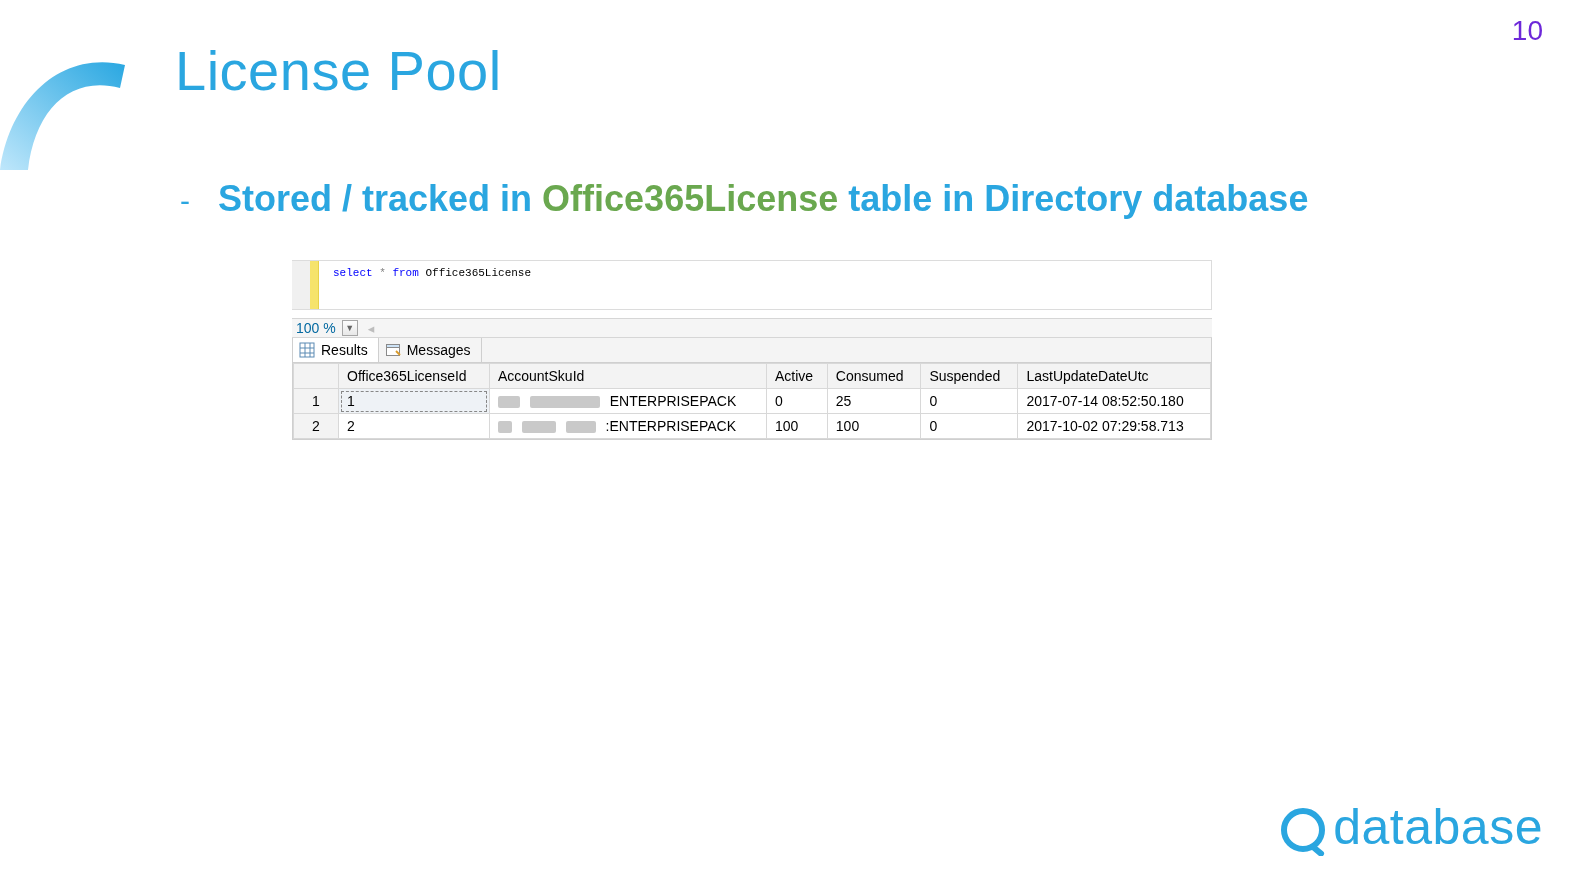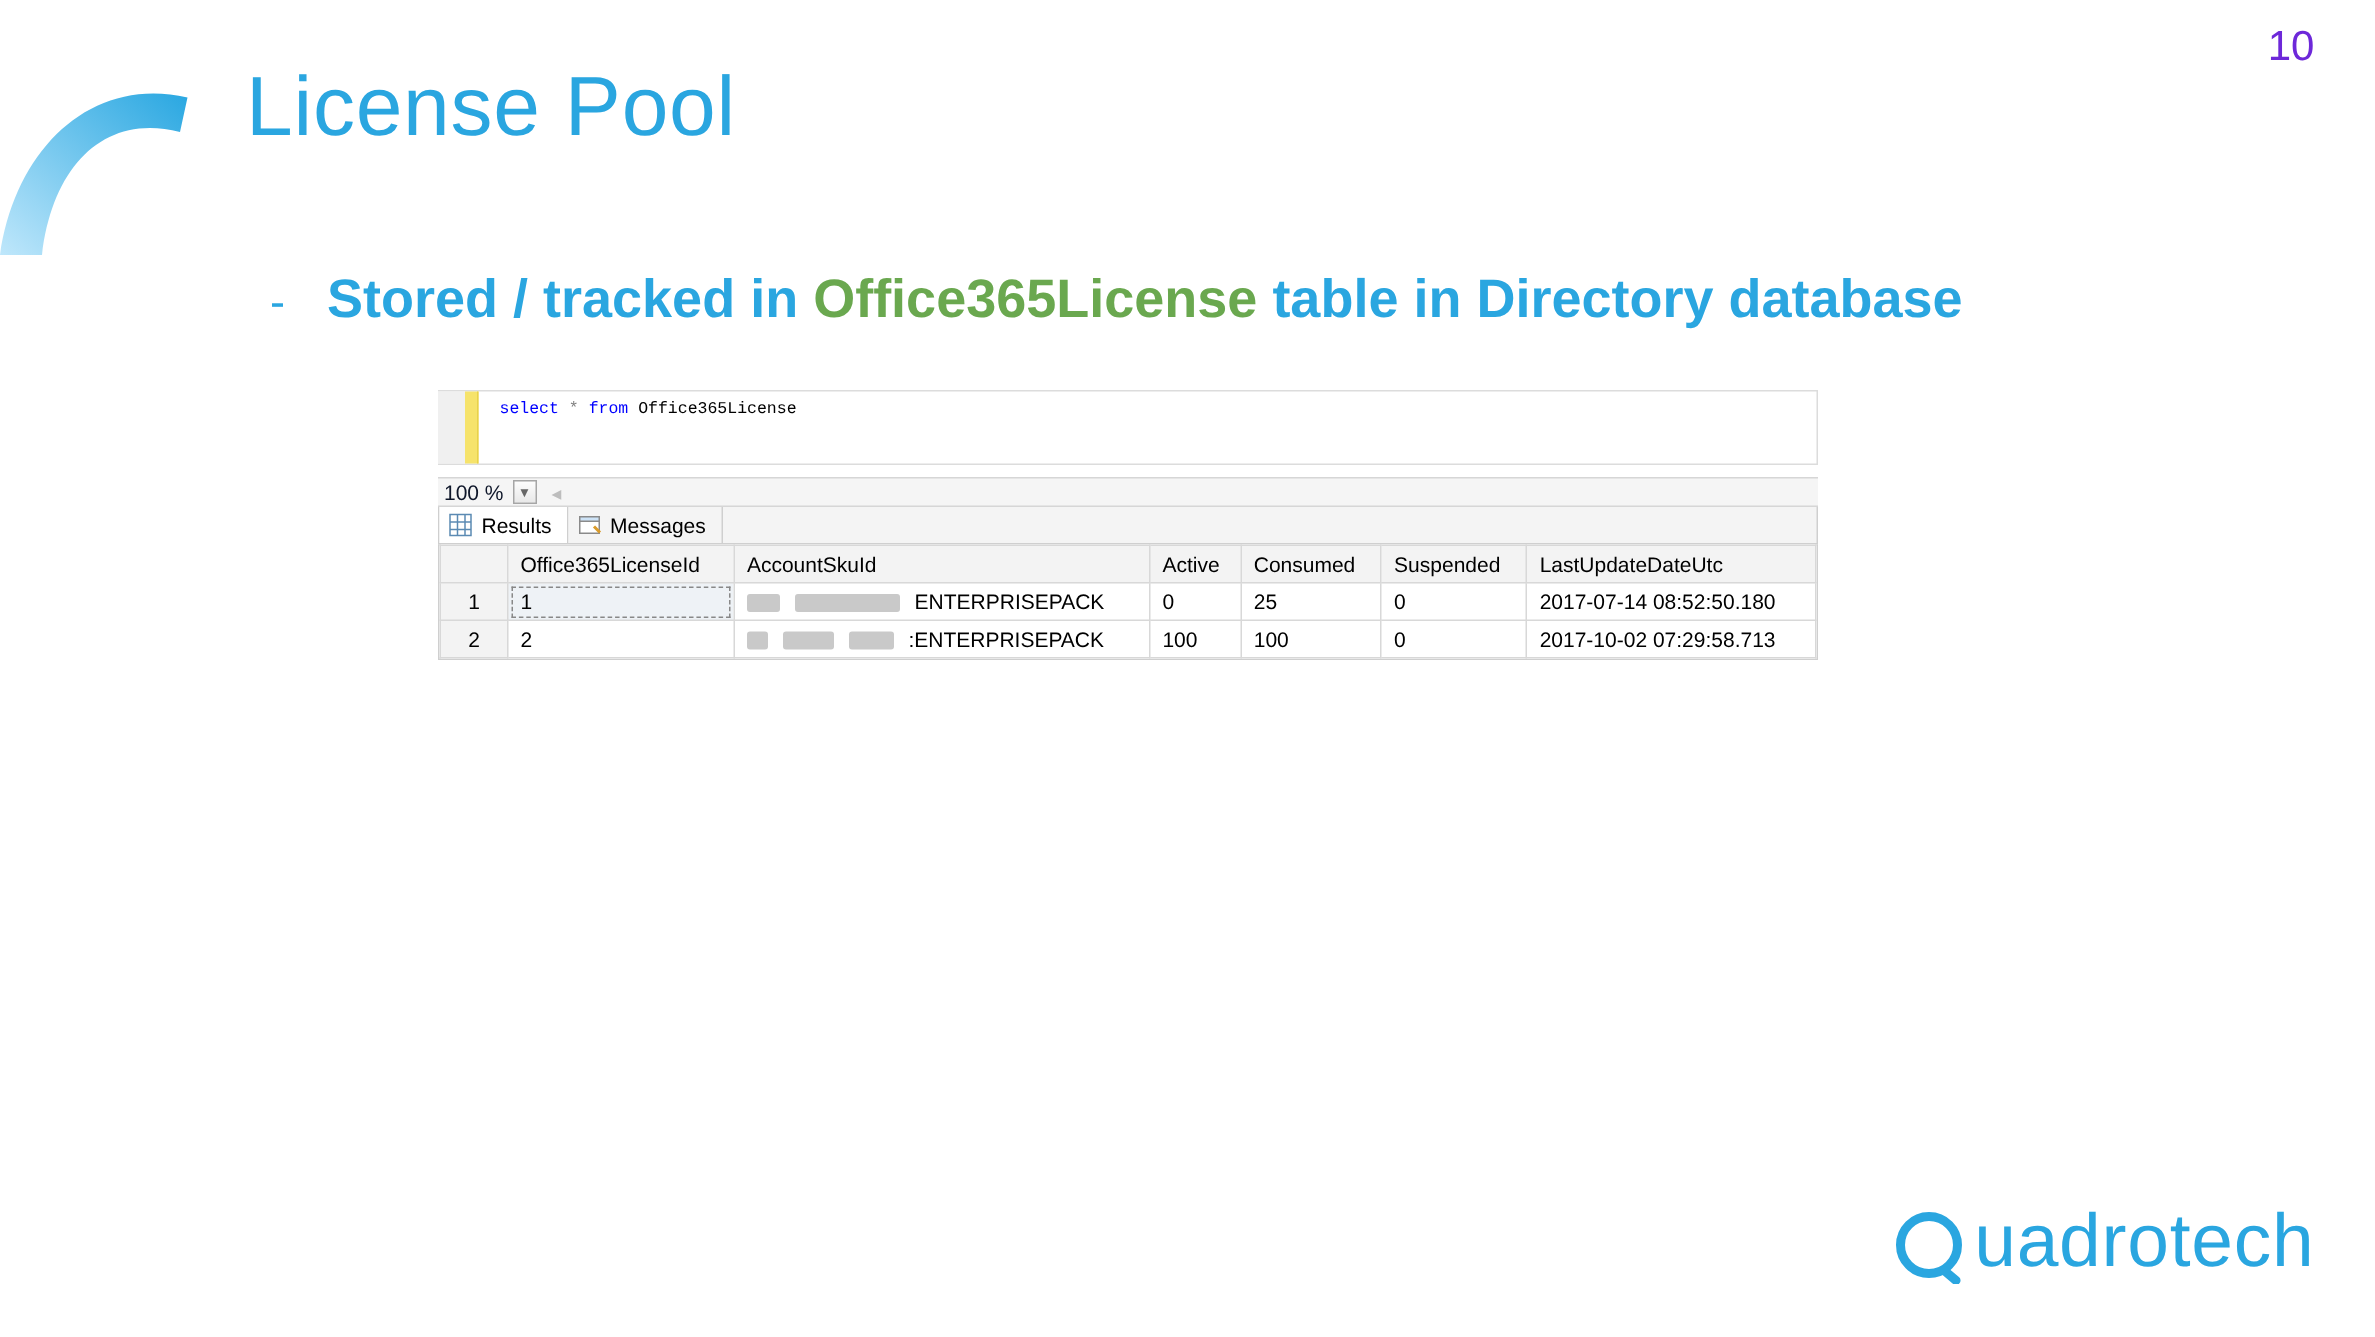--- a/index.html
+++ b/index.html
@@ -36,21 +36,21 @@
     top: 50px;
     left: 128px;
     width: 0;
     height: 0;
     display: inline-block;
   }
 
   .title {
     position: absolute;
     top: 38px;
-    left: 164px;
+    left: 175px;
     color: #2aa6e0;
     font-size: 56px;
     font-weight: 400;
     letter-spacing: 0.5px;
   }
 
   .bullet-row {
     position: absolute;
     top: 178px;
     left: 180px;
@@ -118,21 +118,21 @@
     gap: 4px;
     margin-top: 8px;
     background: #f5f5f5;
     border: 1px solid #d6d6d6;
     border-left: none;
     border-right: none;
     padding: 1px 0 1px 2px;
   }
   .zoom-text {
     font-size: 14px;
-    color: #0f172a;
+    color: #0369a1;
     padding: 0 2px;
   }
   .zoom-dd {
     width: 14px;
     height: 14px;
     border: 1px solid #a6a6a6;
     background: linear-gradient(#fdfdfd,#e8e8e8);
     display: inline-flex;
     align-items: center;
     justify-content: center;
@@ -330,14 +330,14 @@
     </tbody>
       </table>
   </div>
 </div>
 
 <div class="brand">
   <svg class="q-svg" width="52" height="52" viewBox="0 0 52 52">
     <circle cx="24" cy="26" r="19" fill="none" stroke="#2aa6e0" stroke-width="6"></circle>
     <rect x="34" y="39" width="16" height="6" rx="3" fill="#2aa6e0" transform="rotate(40 34 39)"></rect>
   </svg>
-  <span>uadrotech</span>
+  <span>database</span>
 </div>
 
 </body></html>

